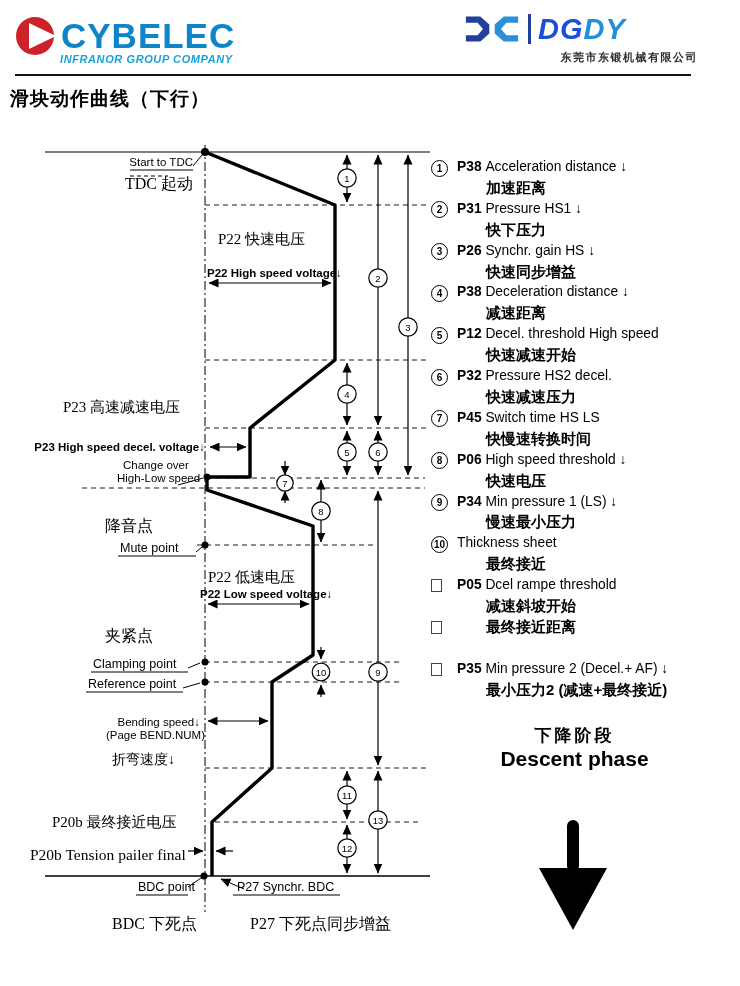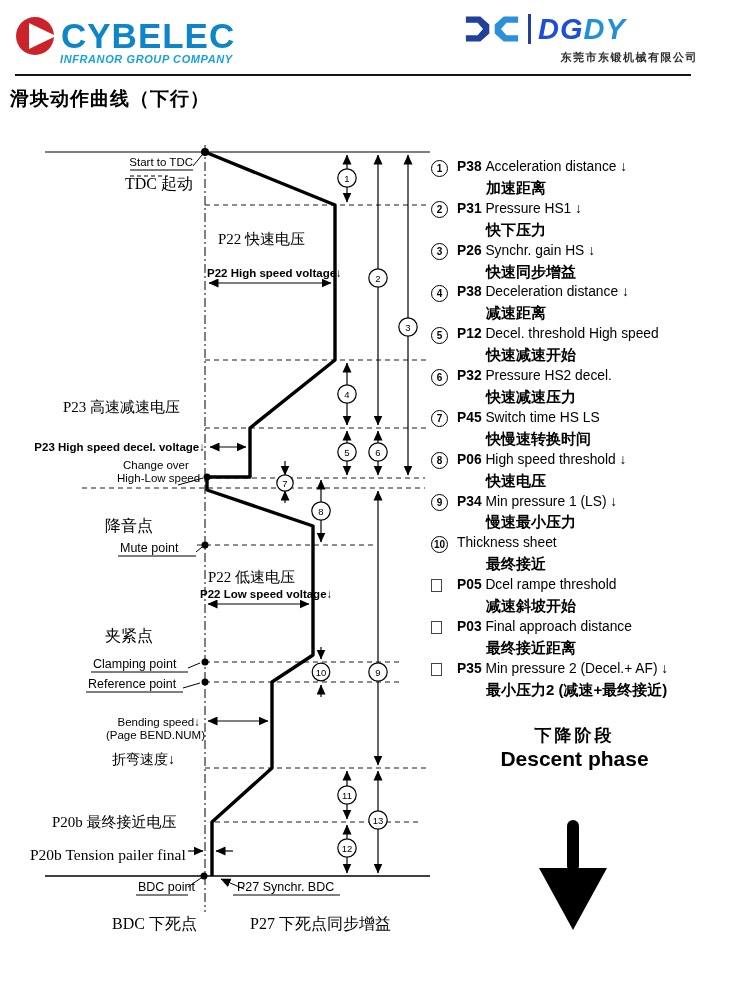--- a/index.html
+++ b/index.html
@@ -335,21 +335,20 @@
       <div class="lbody">
         <div class="len"><b>P05 </b>Dcel rampe threshold</div>
         <div class="lcn">减速斜坡开始</div>
       </div>
     </div>
     <div class="legend-item">
       <span class="mk">
         <span class="sq"></span>
       </span>
       <div class="lbody">
-        <div class="len"><b>P03 </b>Final approach distance</div>
         <div class="lcn">最终接近距离</div>
       </div>
     </div>
     <div class="legend-item">
       <span class="mk">
         <span class="sq"></span>
       </span>
       <div class="lbody">
         <div class="len"><b>P35 </b>Min pressure 2 (Decel.+ AF) ↓</div>
         <div class="lcn">最小压力2 (减速+最终接近)</div>

